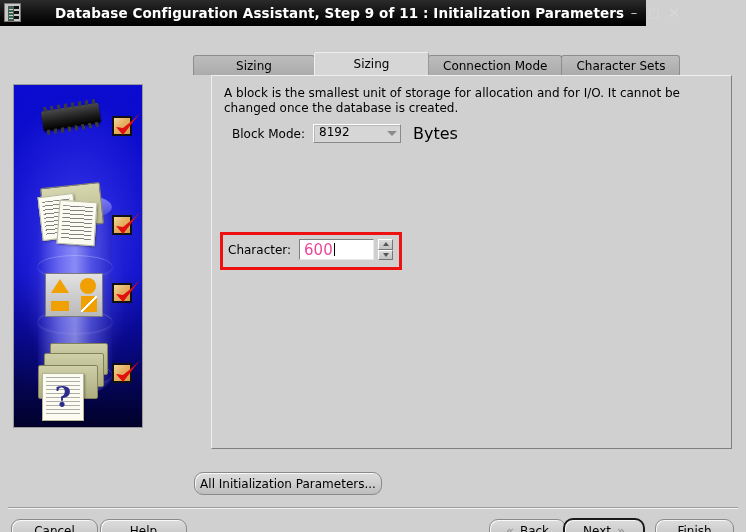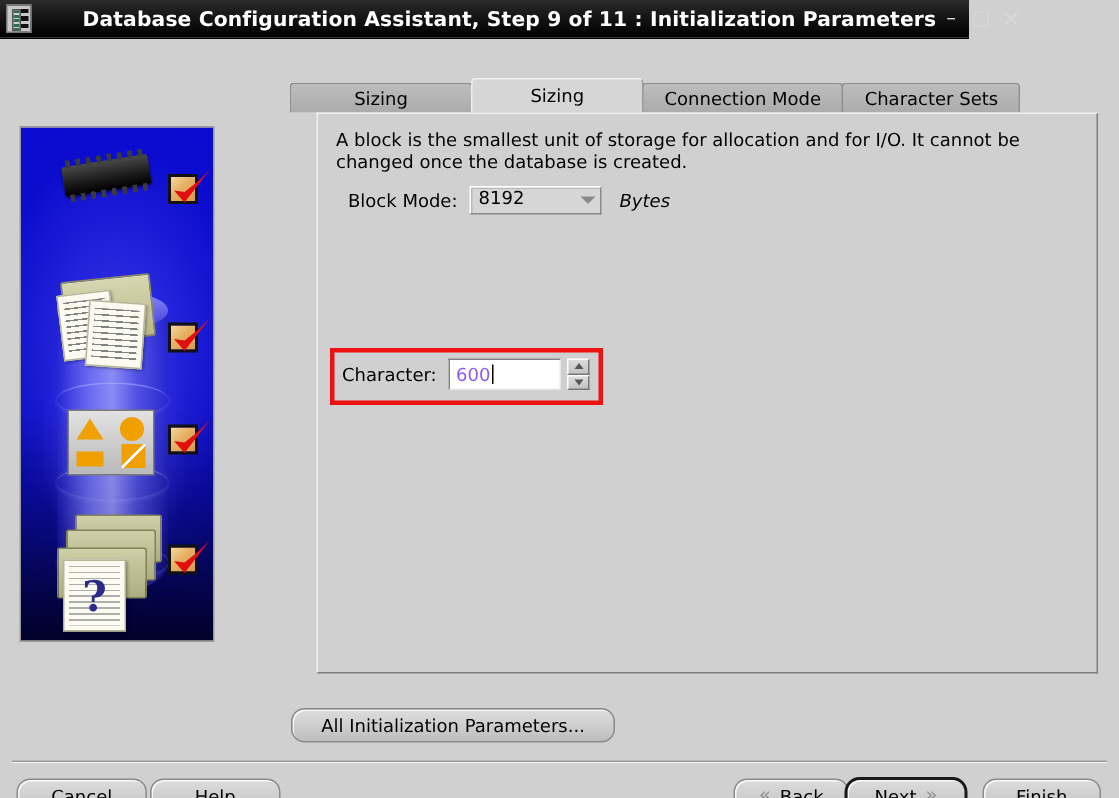--- a/index.html
+++ b/index.html
@@ -410,22 +410,21 @@
     justify-content: center;
   }
   .tri-down {
     width: 0; height: 0;
     border-left: 5px solid transparent;
     border-right: 5px solid transparent;
     border-top: 5px solid #8b8b8b;
   }
   .unit-label {
     margin-left: 12px;
-    font-size: 12px;
-    font-style: italic;
+    font-size: 16px;
   }
 
   
   #processes-highlight {
     position: absolute;
     left: 8px;
     top: 156px;
     width: 182px;
     height: 38px;
     border: 3px solid #ee1111;
@@ -445,22 +444,22 @@
     border: 1px solid #7f7f7f;
     border-right-color: #e8e8e8;
     border-bottom-color: #e8e8e8;
     box-sizing: border-box;
     display: flex;
     align-items: center;
     position: relative;
   }
   .textfield .tval {
     padding-left: 4px;
-    font-size: 12px;
-    color: #8b5cf6;
+    font-size: 15px;
+    color: #ec4899;
   }
   .caret {
     width: 1px;
     height: 13px;
     background: #000;
     margin-left: 1px;
   }
   .spinner {
     width: 15px;
     height: 21px;
@@ -504,21 +503,21 @@
     align-items: center;
     justify-content: center;
     box-sizing: border-box;
     box-shadow: inset 1px 1px 0 rgba(255,255,255,0.8);
     white-space: nowrap;
   }
   #btn-all-params {
     position: absolute;
     left: 194px;
     top: 446px;
-    width: 216px;
+    width: 188px;
     height: 23px;
   }
   #sep-line {
     position: absolute;
     left: 8px;
     top: 481px;
     width: 730px;
     height: 1px;
     background: #9c9c9c;
     border-bottom: 1px solid #f2f2f2;

